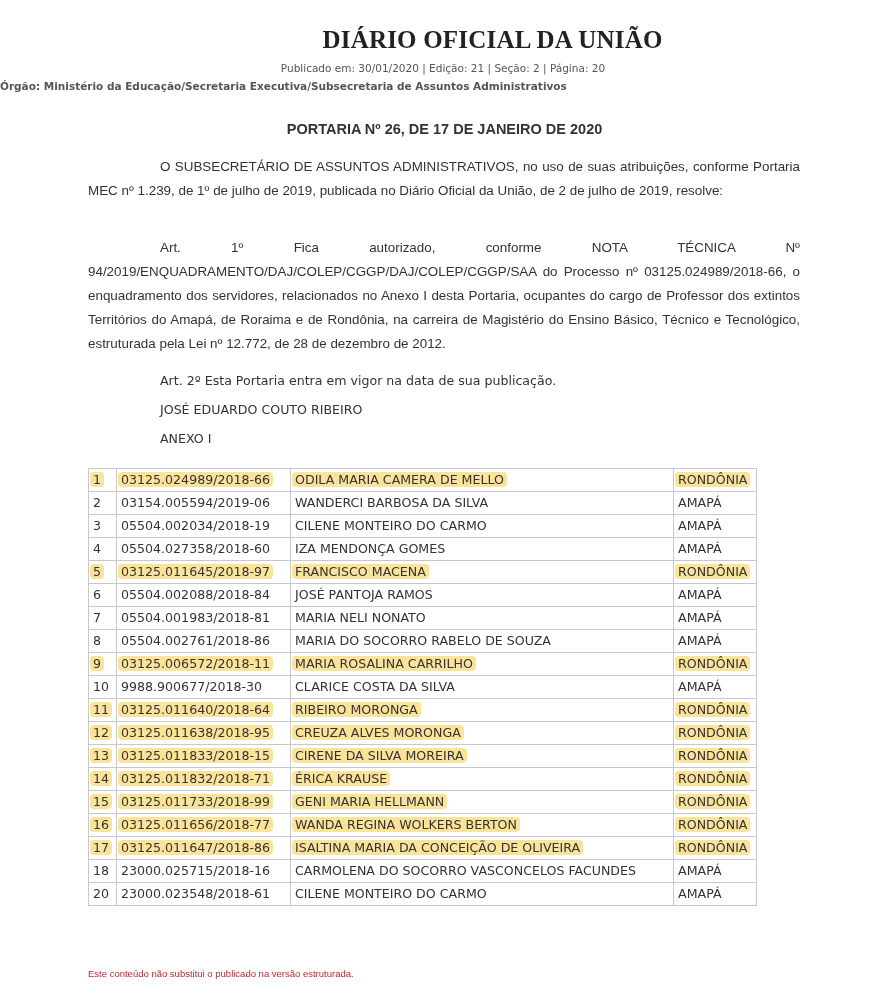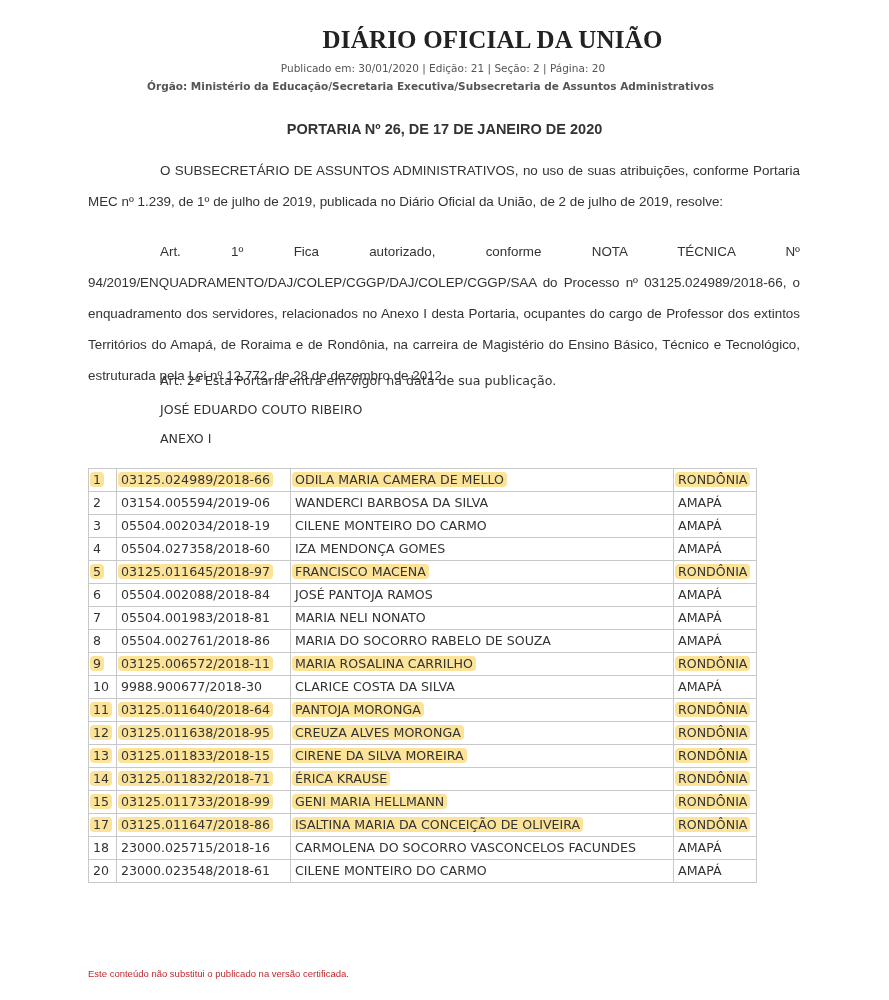--- a/index.html
+++ b/index.html
@@ -2,26 +2,26 @@
 <html><head>
 <meta charset="utf-8">
 <style>
   html, body { margin: 0; padding: 0; background: #ffffff; }
   body { width: 889px; height: 1000px; position: relative; overflow: hidden;
          font-family: "DejaVu Sans", sans-serif; color: #333; }
   .title { position: absolute; top: 26px; left: 0; width: 889px; text-align: center;
            font-family: "Liberation Serif", serif; font-weight: bold; font-size: 25px; color: #222; letter-spacing: 0.2px; padding-left: 48px; }
   .pubinfo { position: absolute; top: 62px; left: 0; width: 886px; text-align: center;
              font-size: 10.5px; color: #555; }
-  .orgao { position: absolute; top: 80px; left: 0; width: 861px; text-align: center;
+  .orgao { position: absolute; top: 80px; left: 0; width: 861px; text-align: left;
            font-size: 10.5px; font-weight: bold; color: #555; }
   .portaria { position: absolute; top: 121px; left: 0; width: 889px; text-align: center;
               font-family: Liberation Sans, sans-serif; font-weight: bold; font-size: 14.5px; color: #333; }
   .para { position: absolute; left: 88px; width: 712px; font-family: "Liberation Sans", sans-serif;
-          font-size: 13.4px; line-height: 31px; text-align: justify; color: #333; }
+          font-size: 13.4px; line-height: 24px; text-align: justify; color: #333; }
   .para .indent { display: inline-block; width: 72px; }
   .p1 { top: 155px; }
   .p2 { top: 236px; text-align-last: auto; }
   .line { position: absolute; left: 160px; font-size: 12.6px; color: #333; }
   .art2 { top: 373px; }
   .sign { top: 402px; }
   .annex { top: 431px; }
   table.anexo { position: absolute; top: 468px; left: 88px; border-collapse: collapse;
                 font-size: 12.6px; color: #333; }
   table.anexo td { border: 1px solid #c8c8c8; padding: 0 4px; height: 22px; line-height: 22px; white-space: nowrap; }
@@ -107,21 +107,21 @@
       </tr>
       <tr>
         <td class="c0"><span>10</span></td>
         <td class="c1"><span>9988.900677/2018-30</span></td>
         <td class="c2"><span>CLARICE COSTA DA SILVA</span></td>
         <td class="c3"><span>AMAPÁ</span></td>
       </tr>
       <tr>
         <td class="c0"><span class="hl">11</span></td>
         <td class="c1"><span class="hl">03125.011640/2018-64</span></td>
-        <td class="c2"><span class="hl">PANTOJA MORONGA</span></td>
+        <td class="c2"><span class="hl">RIBEIRO MORONGA</span></td>
         <td class="c3"><span class="hl">RONDÔNIA</span></td>
       </tr>
       <tr>
         <td class="c0"><span class="hl">12</span></td>
         <td class="c1"><span class="hl">03125.011638/2018-95</span></td>
         <td class="c2"><span class="hl">CREUZA ALVES MORONGA</span></td>
         <td class="c3"><span class="hl">RONDÔNIA</span></td>
       </tr>
       <tr>
         <td class="c0"><span class="hl">13</span></td>
@@ -135,33 +135,39 @@
         <td class="c2"><span class="hl">ÉRICA KRAUSE</span></td>
         <td class="c3"><span class="hl">RONDÔNIA</span></td>
       </tr>
       <tr>
         <td class="c0"><span class="hl">15</span></td>
         <td class="c1"><span class="hl">03125.011733/2018-99</span></td>
         <td class="c2"><span class="hl">GENI MARIA HELLMANN</span></td>
         <td class="c3"><span class="hl">RONDÔNIA</span></td>
       </tr>
       <tr>
+        <td class="c0"><span class="hl">16</span></td>
+        <td class="c1"><span class="hl">03125.011656/2018-77</span></td>
+        <td class="c2"><span class="hl">WANDA REGINA WOLKERS BERTON</span></td>
+        <td class="c3"><span class="hl">RONDÔNIA</span></td>
+      </tr>
+      <tr>
         <td class="c0"><span class="hl">17</span></td>
         <td class="c1"><span class="hl">03125.011647/2018-86</span></td>
         <td class="c2"><span class="hl">ISALTINA MARIA DA CONCEIÇÃO DE OLIVEIRA</span></td>
         <td class="c3"><span class="hl">RONDÔNIA</span></td>
       </tr>
       <tr>
         <td class="c0"><span>18</span></td>
         <td class="c1"><span>23000.025715/2018-16</span></td>
         <td class="c2"><span>CARMOLENA DO SOCORRO VASCONCELOS FACUNDES</span></td>
         <td class="c3"><span>AMAPÁ</span></td>
       </tr>
       <tr>
         <td class="c0"><span>20</span></td>
         <td class="c1"><span>23000.023548/2018-61</span></td>
         <td class="c2"><span>CILENE MONTEIRO DO CARMO</span></td>
         <td class="c3"><span>AMAPÁ</span></td>
       </tr>
     </tbody>
 </table>
 
-<div class="disclaimer">Este conteúdo não substitui o publicado na versão certificada.</div>
+<div class="disclaimer">Este conteúdo não substitui o publicado na versão estruturada.</div>
 
 </body></html>

